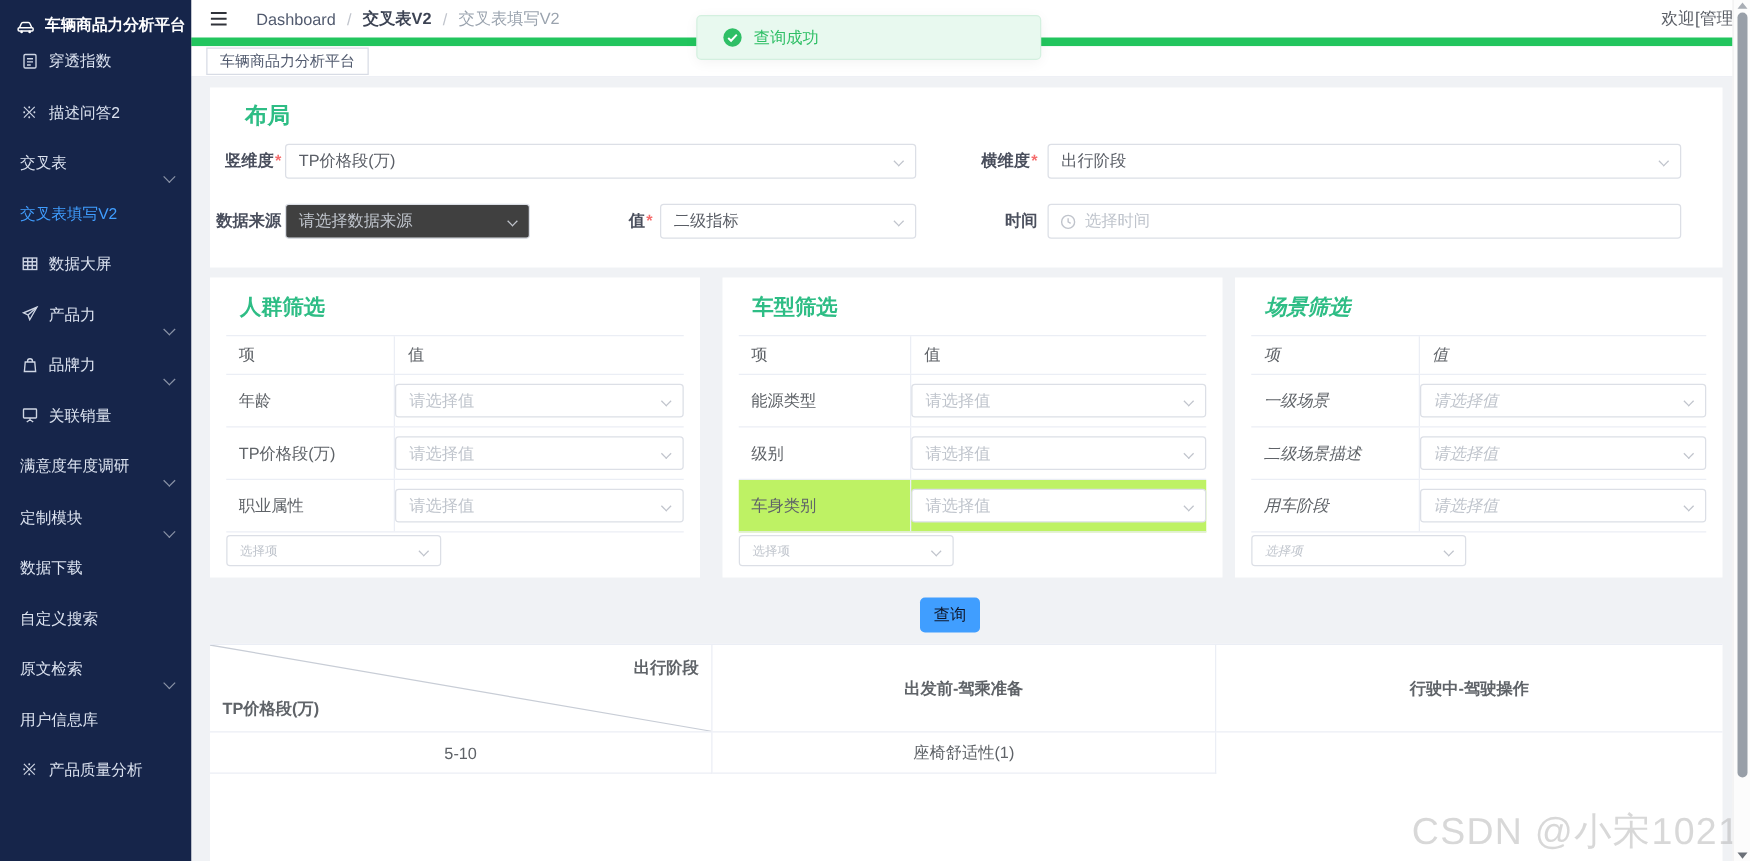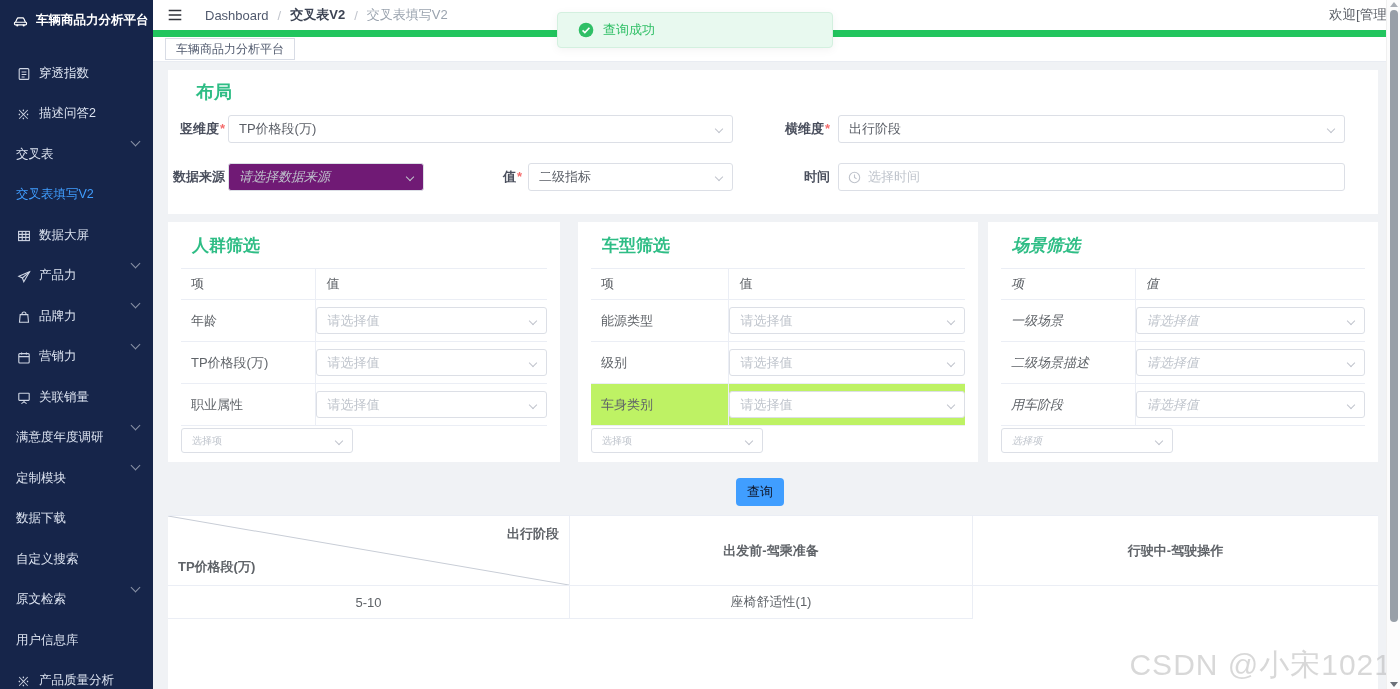--- a/index.html
+++ b/index.html
@@ -3,21 +3,21 @@
 <meta charset="utf-8">
 <style>
   * { box-sizing: border-box; margin: 0; padding: 0; }
   html,body { width:1400px; height:689px; overflow:hidden;
     font-family:"Liberation Sans", sans-serif; background:#f0f2f5; position:relative; }
 
   
   .sidebar { position:absolute; left:0; top:0; width:153px; height:689px; background:#16254a; z-index:3; }
   .logo { display:flex; align-items:center; height:41px; padding-left:13px; gap:8px;
           color:#fff; font-size:12.5px; font-weight:bold; white-space:nowrap; }
-  .nav-item { position:relative; display:flex; align-items:flex-end; height:40.5px;
+  .nav-item { position:relative; display:flex; align-items:flex-start; height:40.5px;
           padding-left:16px; gap:8px; font-size:12.5px; color:#dce3f0; cursor:pointer; white-space:nowrap; }
   .nav-item.active { color:#409eff; }
   .icn { width:15px; height:15px; display:flex; align-items:center; justify-content:center; flex:none; }
   .icn svg { display:block; }
   .spark { color:#cfd6e4; font-size:13px; line-height:13px; }
   .chev { width:7px; height:7px; border-right:1.3px solid #8a93a6; border-bottom:1.3px solid #8a93a6;
           transform:rotate(45deg); display:inline-block; }
   .nav-item .chev { position:absolute; right:14px; top:16px; }
 
   
@@ -55,21 +55,21 @@
   #layoutPanel { left:15px; top:8px; width:1210px; height:144px; }
 
   .f-label { position:absolute; font-size:13px; color:#4a4f5d; font-weight:600;
              text-align:right; line-height:28px; white-space:nowrap; }
   .star { color:#f56c6c; margin-left:1px; }
   .sel { position:relative; height:28px; border:1px solid #dcdfe6; border-radius:3px; background:#fff;
          display:flex; align-items:center; padding:0 24px 0 10px; font-size:13px; color:#5a5e66;
          cursor:pointer; white-space:nowrap; overflow:hidden; }
   .sel .chev { position:absolute; right:10px; top:10px; width:6px; height:6px; border-color:#c0c4cc; }
   .ph { color:#bfc4cc; }
-  .sel.disabled { background:#701a75;font-style:italic; }
+  .sel.disabled { background:#404040; }
   .abs { position:absolute; }
 
   #selVertical   { left:60px;  top:45px; width:505px; }
   #labVertical   { left:0;     top:45px; width:57px; }
   #labHorizontal { left:596px; top:45px; width:66px; }
   #selHorizontal { left:670px; top:45px; width:507px; }
   #labSource     { left:0;     top:93px; width:57px; }
   #selSource     { left:60px;  top:93px; width:196px; }
   #labValue      { left:300px; top:93px; width:54px; }
   #selValue      { left:360px; top:93px; width:205px; }
@@ -187,30 +187,20 @@
         <path d="M3.2 4.6h7.6l.7 7.6H2.5l.7-7.6z"></path>
           <path d="M5 4.6V4a2 2 0 0 1 4 0v.6"></path>
       </svg>
       </span>
     <span>品牌力</span>
     <span class="chev"></span>
   </div>
   <div class="nav-item">
     <span class="icn">
       <svg width="14" height="14" viewBox="0 0 14 14" fill="none" stroke="#cfd6e4" stroke-width="1.1">
-        <rect x="1.8" y="2.6" width="10.4" height="9.4" rx="1"></rect>
-          <path d="M1.8 5.6h10.4M4.6 1.4v2.2M9.4 1.4v2.2"></path>
-      </svg>
-      </span>
-    <span>营销力</span>
-    <span class="chev"></span>
-  </div>
-  <div class="nav-item">
-    <span class="icn">
-      <svg width="14" height="14" viewBox="0 0 14 14" fill="none" stroke="#cfd6e4" stroke-width="1.1">
         <rect x="1.8" y="2.2" width="10.4" height="7.2" rx="0.6"></rect>
           <path d="M7 9.4v1.4M4.4 12.6 7 10.8l2.6 1.8"></path>
       </svg>
       </span>
     <span>关联销量</span>
   </div>
   <div class="nav-item">
     <span>满意度年度调研</span>
     <span class="chev"></span>
   </div>

